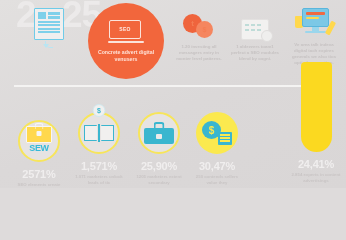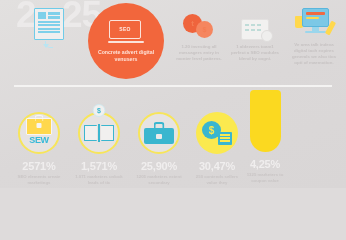--- a/index.html
+++ b/index.html
@@ -149,21 +149,21 @@
     background: #ffd84d; border-radius: 1px 1px 2px 2px;
   }
   .monitor .pencil {
     position: absolute; right: 0; top: 13px; width: 5px; height: 14px;
     background: #ffd84d; border-radius: 1px;
     transform: rotate(28deg);
   }
 
   
   .stat { position: absolute; width: 62px; text-align: center; }
-  #stat-0 { left: 8px;   top: 112px; }
+  #stat-0 { left: 8px;   top: 120px; }
   #stat-1 { left: 68px;  top: 112px; }
   #stat-2 { left: 128px; top: 112px; }
   #stat-3 { left: 186px; top: 112px; }
 
   .stat .ring {
     width: 42px; height: 42px; border-radius: 50%;
     margin: 0 auto;
     display: flex; align-items: center; justify-content: center;
     border: 2px solid #f7e55a;
   }
@@ -394,20 +394,20 @@
           <div class="bl"></div>
             <div class="bl"></div>
             <div class="bl"></div>
         </div>
       </div>
     </div>
     <div class="value">30,47%</div>
     <div class="cap">250 contends sellers value they</div>
   </div>
 
-  <div class="bar-wrap" id="bar-0">
+
+  <div class="bar-wrap" id="bar-1">
     <div class="bar-col"></div>
-    <div class="value">4,25%</div>
-    <div class="cap">1325 marketers to coupon value</div>
-  </div>
-
+    <div class="value">24,41%</div>
+    <div class="cap">2.854 experts in content advertisings</div>
+  </div>
 
 </div>
 
 </body></html>

